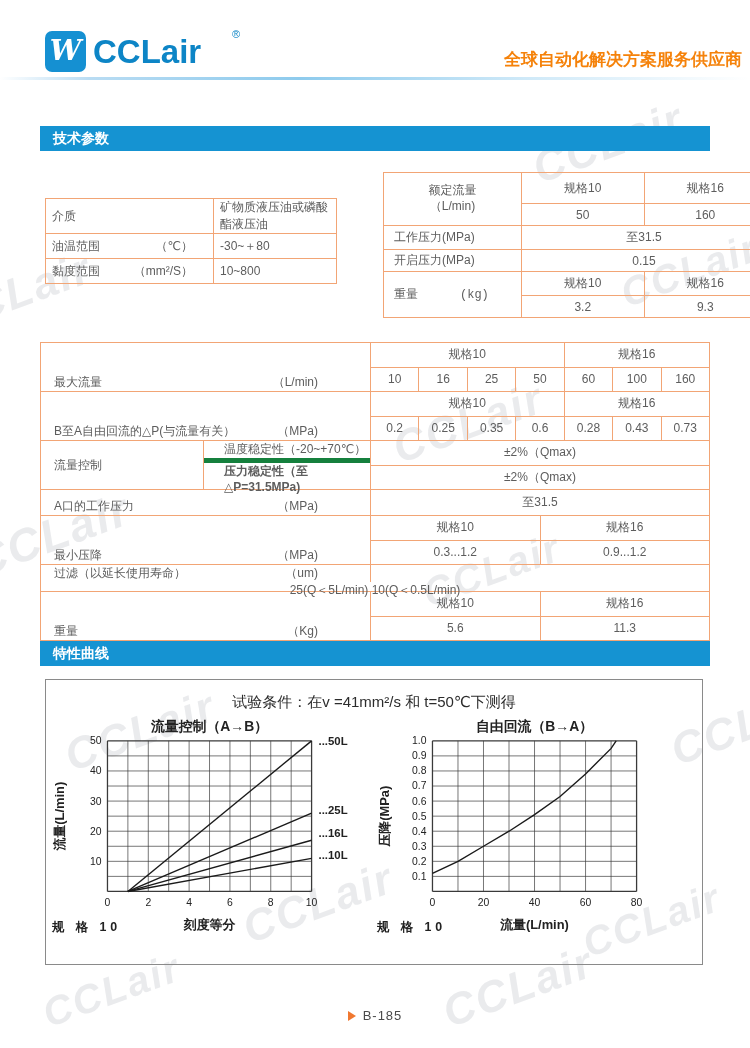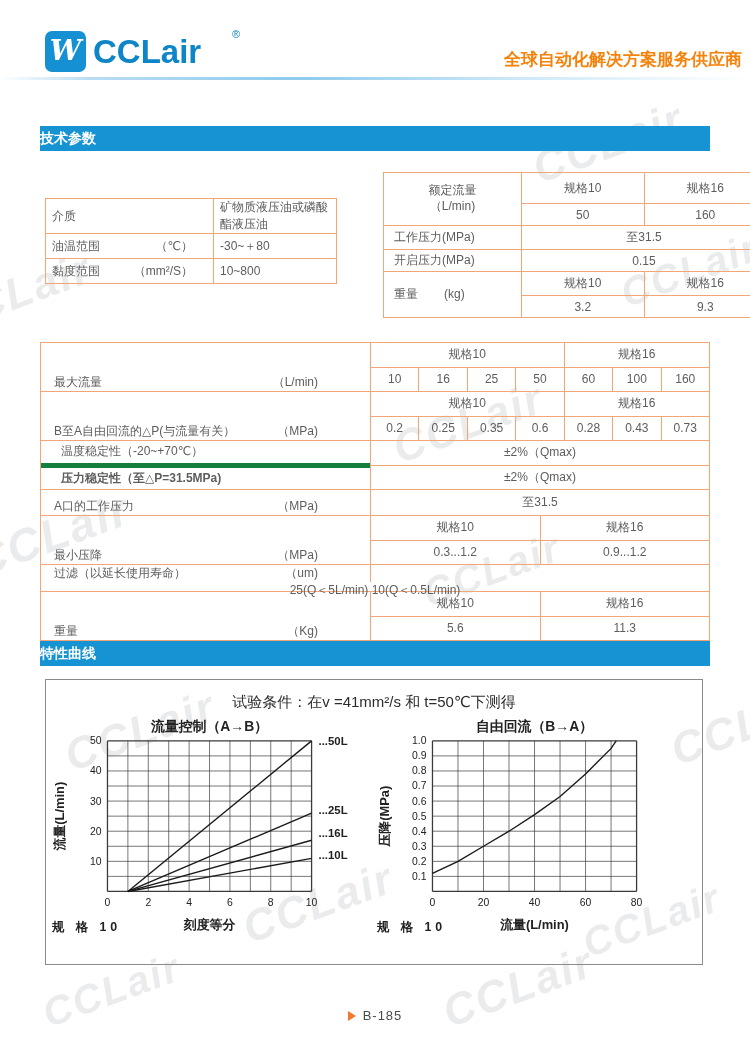--- a/index.html
+++ b/index.html
@@ -20,42 +20,42 @@
   .logo-text{position:absolute;left:93px;top:33px;font-size:33px;font-weight:bold;
              color:#0d85c6;letter-spacing:0px;}
   .logo-reg{position:absolute;left:232px;top:28px;font-size:11px;color:#0d85c6;}
   .tagline{position:absolute;left:420px;top:48px;width:322px;text-align:right;
            color:#f5820a;font-weight:bold;font-size:17px;}
   .divider{position:absolute;left:0;top:77px;width:750px;height:3px;
            background:linear-gradient(90deg,#ffffff 0%,#b9dcf3 12%,#8ecbed 40%,#cfe9f8 70%,#ffffff 100%);}
 
   
   .banner{position:absolute;left:40px;width:670px;height:25px;background:#1593d2;
-          color:#ffffff;font-weight:bold;font-size:14px;line-height:25px;
+          color:#ffffff;font-weight:bold;font-size:14px;line-height:25px;padding-left:13px;
           box-sizing:border-box;}
   .banner1{top:126px;} .banner2{top:641px;}
 
   
   table.t{border-collapse:collapse;position:absolute;table-layout:fixed;
           font-size:12px;color:#5d5d5d;background:transparent;}
   table.t td{border:1px solid #f2a575;padding:0 6px;background:transparent;}
   .c{text-align:center;}
 
   .t1{left:45px;top:198px;width:292px;}
   .t1 td{height:24px;}
   .t1 .lc{width:155px;}
   .t1 .lc .lab{float:left;}
   .t1 .lc .unit{float:right;margin-right:14px;}
 
   .t2{left:383px;top:172px;width:384px;}
   .t2 .lcol{width:125px;}
   .t2 .r30 td{height:30px;} .t2 .r22 td{height:21px;} .t2 .r24 td{height:23px;}
   .t2 .twoline{text-align:center;line-height:1.3;}
   .t2 .lp{padding-left:10px;}
-  .t2 .wu{margin-left:26px;}
+  .t2 .wu{margin-left:42px;font-family:Liberation Mono, monospace;}
 
   
   .bigtable{position:absolute;left:40px;top:342px;width:668px;border:1px solid #f2a575;
             font-size:12px;color:#5d5d5d;box-sizing:content-box;}
   .sec{display:flex;}
   .sec + .sec{border-top:1px solid #f2a575;}
   .h48{height:48px;} .h25{height:25px;} .h26{height:26px;flex-direction:column;}
   .lbl{width:330px;border-right:1px solid #f2a575;display:flex;align-items:flex-end;
        justify-content:space-between;padding-left:13px;box-sizing:border-box;}
   .lbl .unit{margin-right:52px;}
@@ -227,20 +227,21 @@
             <div class="subcell">0.6</div>
             <div class="subcell">0.28</div>
             <div class="subcell">0.43</div>
             <div class="subcell">0.73</div>
           </div>
         </div>
       </div>
 
       <div class="sec h48">
         <div class="lblsplit">
+          <div class="lblA">流量控制</div>
           <div class="lblB">
             <div class="lrow">温度稳定性（-20~+70℃）</div>
             <div class="lrow">压力稳定性（至△P=31.5MPa)</div>
           </div>
         </div>
         <div class="data">
           <div class="subrow">
               <div class="subcell">±2%（Qmax)</div>
             </div>
           <div class="subrow">

